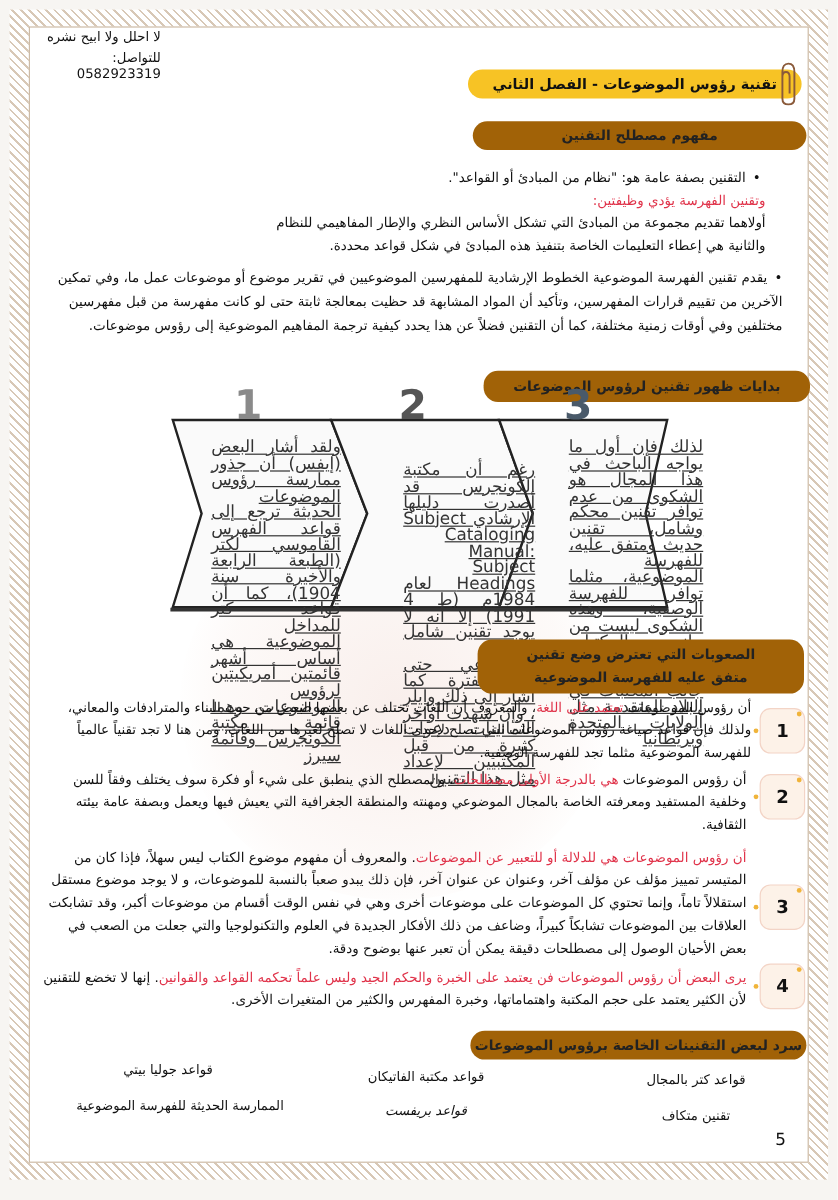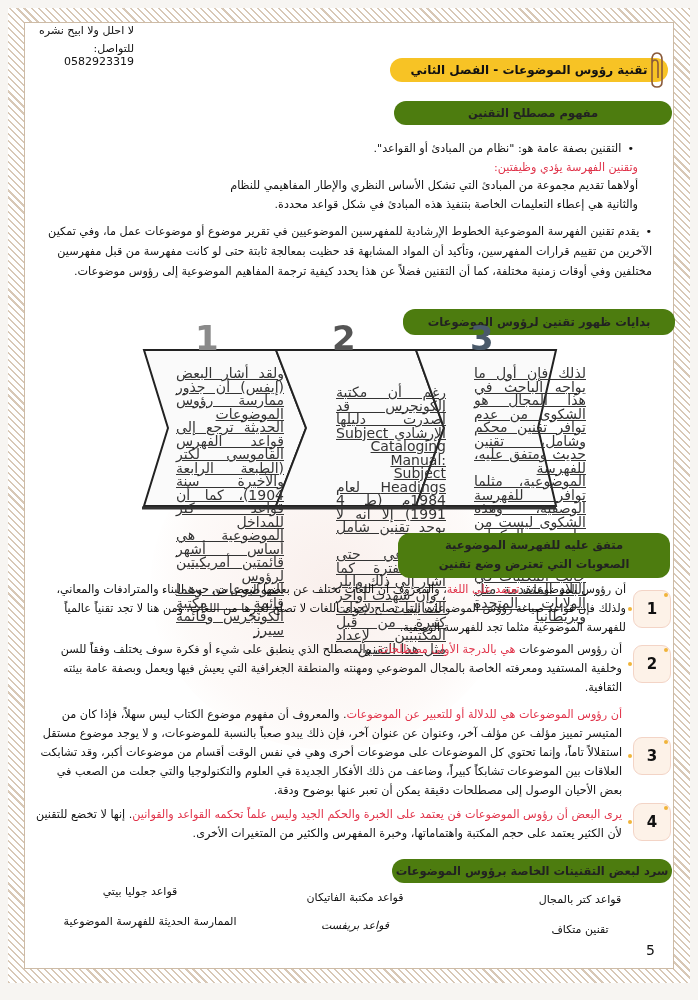--- a/index.html
+++ b/index.html
@@ -20,21 +20,21 @@
     border-radius:50%; background:radial-gradient(circle, rgba(244,226,220,0.55) 0%, rgba(250,240,236,0.35) 60%, rgba(255,255,255,0) 75%);
   }
   .abs { position:absolute; }
   .credit { left:24px; font-size:11px; direction:rtl; width:110px; }
   .title-pill {
     left:390px; top:58px; width:278px; height:24px; border-radius:12px;
     background:#f7c325; font-size:12px; font-weight:bold; text-align:center; line-height:24px; direction:rtl;
   }
   .clip { left:646px; top:50px; width:22px; height:40px; }
   .pill {
-    background:#4d7c0f; border-radius:12px; font-size:11.5px; font-weight:bold;
+    background:#a16207; border-radius:12px; font-size:11.5px; font-weight:bold;
     text-align:center; direction:rtl; color:#222;
   }
   .para { font-size:11.2px; line-height:19px; direction:rtl; text-align:right; }
   .red { color:#e0334a; }
   .bullet::before { content:"•"; margin-left:6px; }
   .numbox {
     left:633px; width:36px; height:36px; border-radius:9px; background:#fdf2e8;
     border:1px solid #f3d4c6; font-size:15px; font-weight:bold; text-align:center; line-height:36px;
   }
   .numbox::after { content:""; position:absolute; right:2px; top:2px; width:4px; height:4px; border-radius:50%; background:#f0b43a; }
@@ -82,22 +82,22 @@
 </svg>
 <div class="abs bignum" style="left:195px; top:318px;">1</div>
 <div class="abs bignum" style="left:332px; top:318px; color:#555;">2</div>
 <div class="abs bignum" style="left:470px; top:318px; color:#4a5a6a;">3</div>
 
 <div class="abs chev-text" style="left:176px; top:367px; width:108px;">ولقد أشار البعض (إيفس) أن جذور ممارسة رؤوس الموضوعات الحديثة ترجع إلى قواعد الفهرس القاموسي لكتر (الطبعة الرابعة والأخيرة سنة 1904)، كما أن قواعد كتر للمداخل الموضوعية هي أساس أشهر قائمتين أمريكيتين لرؤوس الموضوعات، وهما قائمة مكتبة الكونجرس وقائمة سيرز</div>
 <div class="abs chev-text" style="left:312px; top:386px; width:110px;margin-left:24px;">رغم أن مكتبة الكونجرس قد أصدرت دليلها الإرشادي Subject Cataloging Manual: Subject Headings لعام 1984م (ط 4 1991) إلا أنه لا يوجد تقنين شامل للمدخل الموضوعي حتى تلك الفترة كما أشار إلى ذلك وايلر ، وإن شهدت أواخر الثمانينات دعوات كثيرة من قبل المكتبيين لإعداد مثل هذا التقنين</div>
 <div class="abs chev-text" style="left:446px; top:367px; width:112px;margin-left:28px;">لذلك فإن أول ما يواجه الباحث في هذا المجال هو الشكوى من عدم توافر تقنين محكم وشامل، تقنين حديث ومتفق عليه، للفهرسة الموضوعية، مثلما توافر للفهرسة الوصفية، وهذه الشكوى ليست من جانب المكتبات العربية وحدها، وإنما هي أيضاً من جانب المكتبات في البلاد المتقدمة مثل الولايات المتحدة وبريطانيا</div>
 
 <div class="abs pill" style="left:398px; top:533px; width:272px; height:42px; line-height:19px; padding-top:3px;">
+  <div>الصعوبات التي تعترض وضع تقنين</div>
   <div>متفق عليه للفهرسة الموضوعية</div>
-  <div>الصعوبات التي تعترض وضع تقنين</div>
 </div>
 
 <div class="abs numbox" style="top:590px;">1</div>
 <div class="abs para" style="right:72px; top:580px; width:590px;">
   <span>أن رؤوس الموضوعات </span><span class="red">تعتمد على اللغة</span><span>، والمعروف أن اللغات تختلف عن بعضها البعض من حيث البناء والمترادفات والمعاني، ولذلك فإن قواعد صياغة رؤوس الموضوعات التي تصلح لإحدى اللغات لا تصلح لغيرها من اللغات، ومن هنا لا تجد تقنياً عالمياً للفهرسة الموضوعية مثلما تجد للفهرسة الوصفية.</span>
 </div>
 
 <div class="abs numbox" style="top:645px;">2</div>
 <div class="abs para" style="right:76px; top:640px; width:590px;">
   <span>أن رؤوس الموضوعات </span><span class="red">هي بالدرجة الأولى مصطلحات</span><span>، والمصطلح الذي ينطبق على شيء أو فكرة سوف يختلف وفقاً للسن وخلفية المستفيد ومعرفته الخاصة بالمجال الموضوعي ومهنته والمنطقة الجغرافية التي يعيش فيها ويعمل وبصفة عامة بيئته الثقافية.</span>

